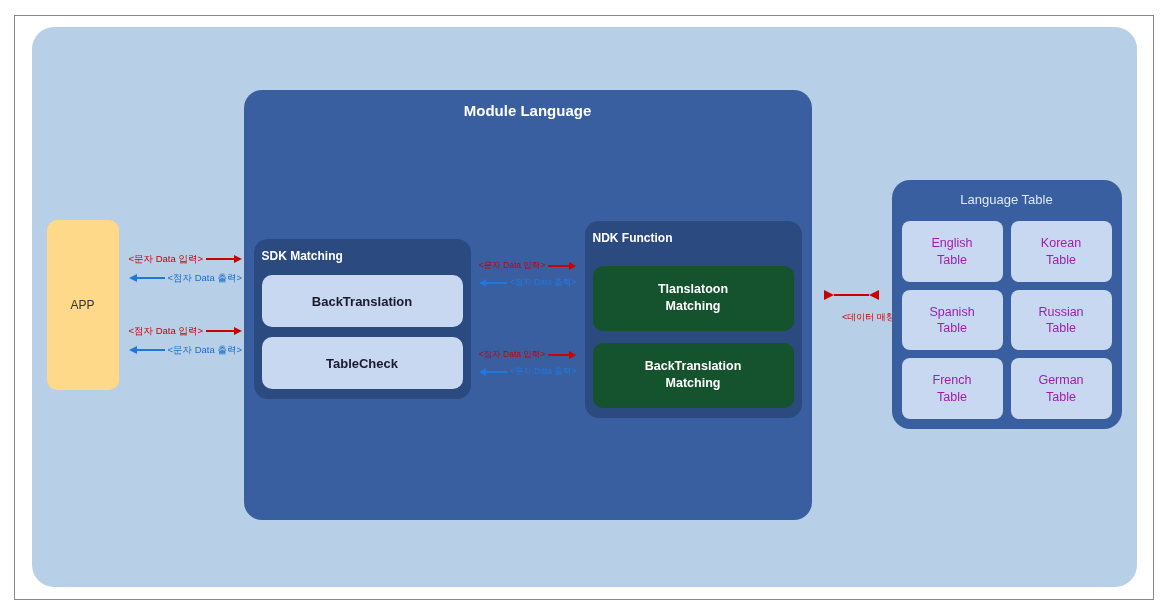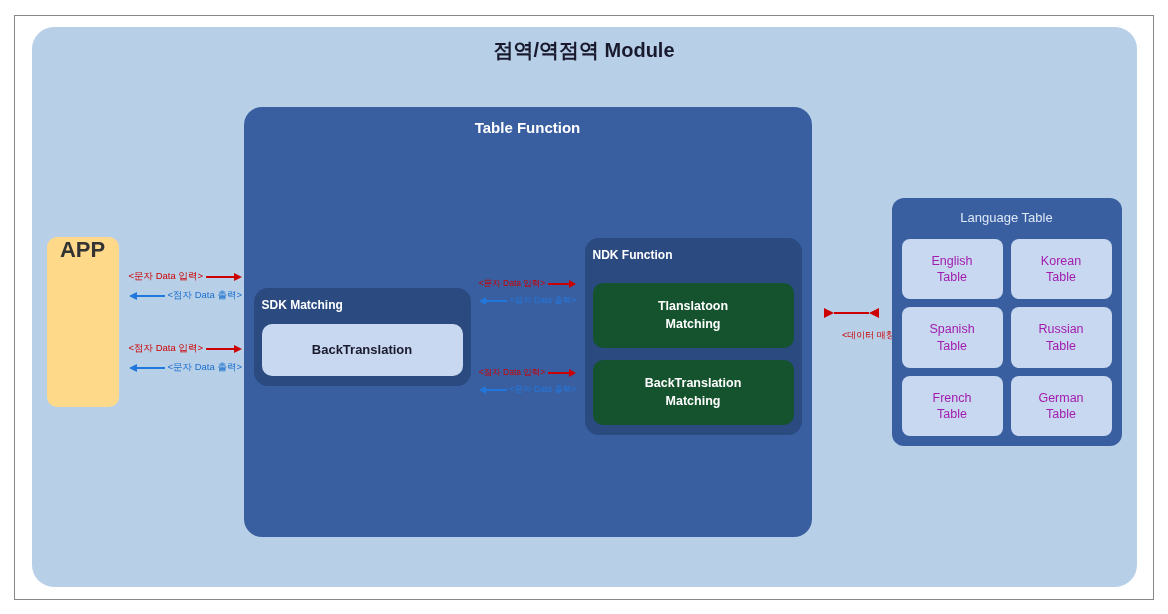--- a/index.html
+++ b/index.html
@@ -48,24 +48,24 @@
       flex: 1;
       gap: 10px;
     }
     
     .app-box {
       background: #ffd98a;
       border-radius: 10px;
       width: 72px;
       min-height: 170px;
       display: flex;
-      align-items: flex-start;
-      justify-content: center;
-      font-size: 22px;
-      font-weight: bold;
+      align-items: center;
+      justify-content: center;
+      font-size: 12px;
+      font-weight: normal;
       color: #333;
       flex-shrink: 0;
     }
     
     .arrows-area {
       display: flex;
       flex-direction: column;
       justify-content: center;
       align-items: flex-start;
       gap: 6px;
@@ -202,21 +202,21 @@
       flex-direction: column;
       align-items: center;
       justify-content: center;
       flex-shrink: 0;
       width: 60px;
       gap: 4px;
     }
     
     .language-table-box {
       background: #3a5fa0;
-      border-radius: 12px;
+      border-radius: 18px;
       width: 230px;
       flex-shrink: 0;
       display: flex;
       flex-direction: column;
       align-items: center;
       padding: 12px 10px 10px 10px;
       gap: 10px;
     }
     .lang-table-title {
       font-size: 13px;
@@ -242,21 +242,20 @@
       align-items: center;
       justify-content: center;
       line-height: 1.3;
     }
   </style>
 </head>
 <body>
 
 <div class="outer-border">
   <div class="main-container">
-    <div class="main-title">점역/역점역 Module</div>
     <div class="content-row">
 
       <div class="app-box">
         <span>APP</span>
       </div>
 
       <div class="arrows-area">
 
         <div class="arrow-label">
           <span>&lt;문자 Data 입력&gt;</span>
@@ -285,27 +284,30 @@
         <div class="arrow-label-blue">
           <svg width="36" height="10">
             <line x1="8" y1="5" x2="36" y2="5" stroke="#2277dd" stroke-width="2"></line>
             <polygon points="8,1 0,5 8,9" fill="#2277dd"></polygon>
           </svg>
           <span>&lt;문자 Data 출력&gt;</span>
         </div>
       </div>
 
       <div class="module-function-box">
-        <div class="module-function-title">Table Function</div>
+        <div class="module-function-title">Module Language</div>
         <div class="module-inner-row">
 
           <div class="sdk-box">
             <div class="sdk-title">SDK Matching</div>
             <div class="func-block">
               <span>BackTranslation</span>
+            </div>
+            <div class="func-block">
+              <span>TableCheck</span>
             </div>
           </div>
 
           <div class="mid-arrows">
 
             <div class="mid-arrow-group">
               <div class="arrow-label">
                 <span style="font-size:8.5px;color:#cc0000;">&lt;문자 Data 입력&gt;</span>
                 <svg width="28" height="10">
                   <line x1="0" y1="5" x2="21" y2="5" stroke="#cc0000" stroke-width="2"></line>

